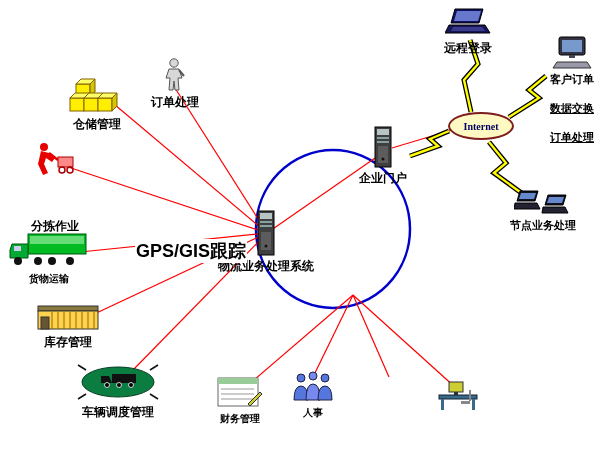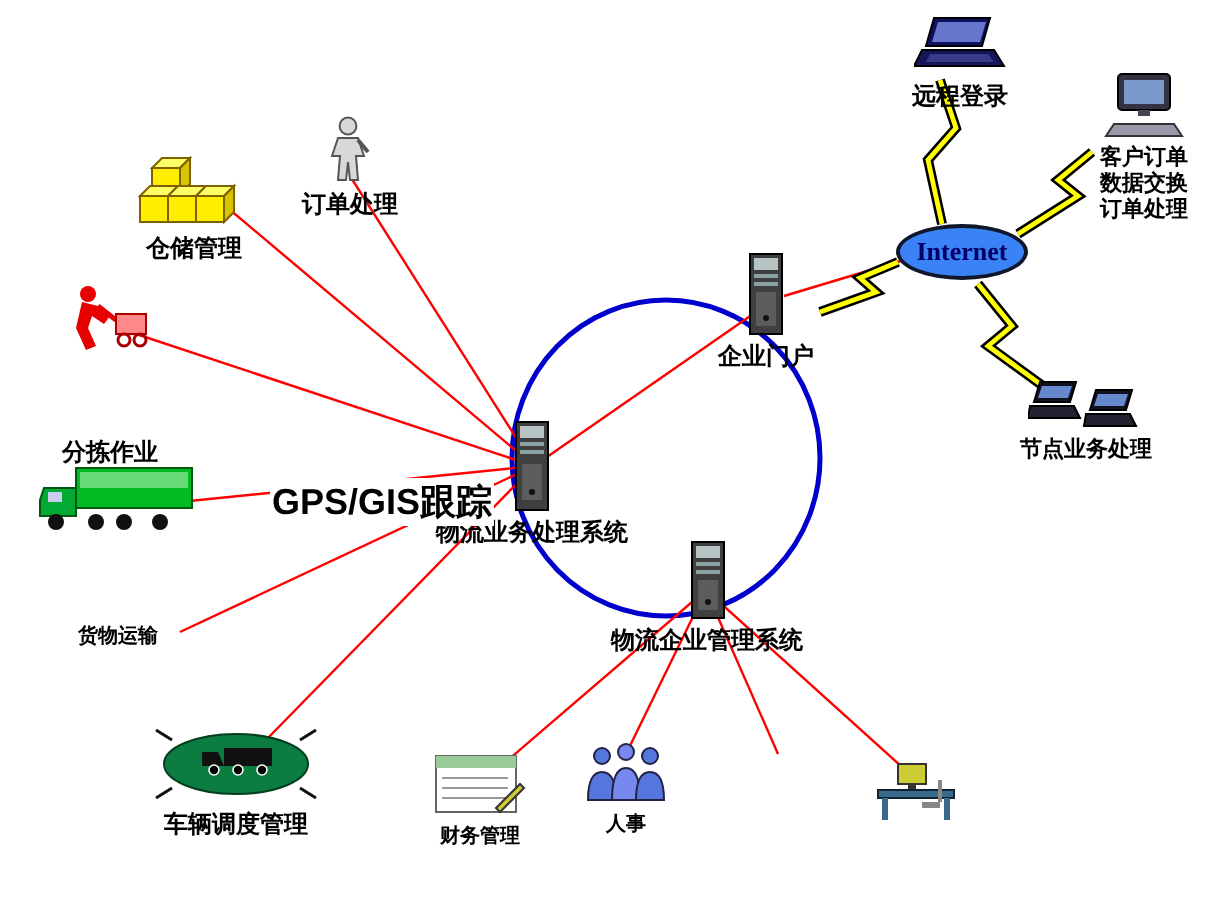--- a/index.html
+++ b/index.html
@@ -11,26 +11,26 @@
   }
   #wires { position:absolute; left:0; top:0; }
   .node { position:absolute; display:flex; flex-direction:column; align-items:center; }
   .ic { display:block; }
   .lbl {
     font-weight:bold; font-size:12px; color:#000;
     white-space:nowrap; margin-top:3px; text-align:center; line-height:1.2;
   }
   .lbl.sm { font-size:10px; }
   .lbl.md { font-size:11px; }
-  .lbl.tight { margin-top:0; }
+  .lbl.tight { margin-top:16px;text-decoration:underline; }
   .cloud {
     position:absolute; left:448px; top:112px; width:66px; height:28px;
-    background:#3b82f6; border:2px solid #0f172a; border-radius:50%;
+    background:#fef9c3; border:2px solid #7f1d1d; border-radius:50%;
     display:flex; align-items:center; justify-content:center;
-    font-family:"Liberation Serif", serif; font-weight:bold; font-size:13px; color:#000066;
+    font-family:"Liberation Serif", serif; font-weight:bold; font-size:10px; color:#000066;
   }
   .tag {
     position:absolute; font-weight:bold; font-size:18px; color:#000;
     background:#fff; padding:0 1px; white-space:nowrap;
   }
 </style>
 </head>
 <body>
 
 <div id="stage">
@@ -60,21 +60,21 @@
       <polyline points="489,142 506,163 494,173 527,197" stroke="#ffff00" stroke-width="2.4"></polyline>
       <polyline points="449,131 430,139 438,146 410,156" stroke="#000000" stroke-width="5"></polyline>
       <polyline points="449,131 430,139 438,146 410,156" stroke="#ffff00" stroke-width="2.4"></polyline>
     </g>
   </svg>
 
   <div class="cloud">
     <span>Internet</span>
   </div>
 
-  <div class="node" style="left:436px; top:8px; width:88px;">
+  <div class="node" style="left:424px; top:8px; width:88px;">
     <svg class="ic" width="46" height="30" viewBox="0 0 46 30">
       <polygon points="10,1 38,1 34,15 6,15" fill="#101060" stroke="#000"></polygon>
       <polygon points="12,3 36,3 33,13 9,13" fill="#6677cc"></polygon>
       <polygon points="4,17 40,17 45,25 0,25" fill="#15155a" stroke="#000"></polygon>
       <polygon points="8,19 37,19 40,23 6,23" fill="#3a3a8a"></polygon>
     </svg>
     <div class="lbl">远程登录</div>
   </div>
 
   <div class="node" style="left:532px; top:36px; width:80px;">
@@ -124,31 +124,20 @@
       <rect x="4" y="11" width="12" height="2" fill="#88a0a0"></rect>
       <rect x="4" y="15" width="12" height="2" fill="#88a0a0"></rect>
       <rect x="5" y="22" width="10" height="18" fill="#5c5c5c"></rect>
       <circle cx="10" cy="36" r="1.5" fill="#111"></circle>
     </svg>
     <div class="lbl">物流业务处理系统</div>
   </div>
 
   <div class="tag" style="left:135px; top:239px;">GPS/GIS跟踪</div>
 
-  <div class="node" style="left:296px; top:270px; width:115px;">
-    <svg class="ic" width="18" height="40" viewBox="0 0 18 40">
-      <rect x="1" y="1" width="16" height="38" fill="#3f3f3f" stroke="#000"></rect>
-      <rect x="3" y="3" width="12" height="6" fill="#b8c4c4"></rect>
-      <rect x="3" y="11" width="12" height="2" fill="#88a0a0"></rect>
-      <rect x="3" y="15" width="12" height="2" fill="#88a0a0"></rect>
-      <rect x="4" y="20" width="10" height="15" fill="#5c5c5c"></rect>
-      <circle cx="9" cy="31" r="1.5" fill="#111"></circle>
-    </svg>
-    <div class="lbl">物流企业管理系统</div>
-  </div>
 
   <div class="node" style="left:62px; top:76px; width:70px;">
     <svg class="ic" width="58" height="38" viewBox="0 0 58 38">
       <g stroke="#806000" stroke-width="1">
         <rect x="8" y="8" width="14" height="13" fill="#ffee00"></rect>
         <polygon points="8,8 13,3 27,3 22,8" fill="#ffff66"></polygon>
         <polygon points="22,8 27,3 27,16 22,21" fill="#d6c500"></polygon>
         <rect x="2" y="22" width="14" height="13" fill="#ffee00"></rect>
         <polygon points="2,22 7,17 21,17 16,22" fill="#ffff66"></polygon>
         <rect x="16" y="22" width="14" height="13" fill="#ffee00"></rect>
@@ -175,34 +164,52 @@
       <circle cx="13" cy="7" r="4" fill="#e80000"></circle>
       <path d="M10 11 l8 2 6 5 -3 4 -6 -4 -2 6 4 9 -5 2 -5 -11 3 -13 z" fill="#e80000"></path>
       <line x1="18" y1="13" x2="27" y2="20" stroke="#e80000" stroke-width="2.5"></line>
       <rect x="27" y="17" width="15" height="10" fill="#ff8888" stroke="#aa0000"></rect>
       <circle cx="31" cy="30" r="3" fill="none" stroke="#aa0000" stroke-width="1.5"></circle>
       <circle cx="39" cy="30" r="3" fill="none" stroke="#aa0000" stroke-width="1.5"></circle>
     </svg>
     <div class="lbl">分拣作业</div>
   </div>
 
-  <div class="node" style="left:15px; top:230px; width:88px;gap:40px;">
+  <div class="node" style="left:5px; top:230px; width:88px;">
     <svg class="ic" width="82" height="40" viewBox="0 0 82 40">
       <rect x="20" y="4" width="58" height="20" fill="#00bb22" stroke="#005511"></rect>
       <rect x="22" y="6" width="54" height="8" fill="#66dd77"></rect>
       <path d="M4 14 L20 14 L20 28 L2 28 L2 20 Z" fill="#00aa33" stroke="#005511"></path>
       <rect x="6" y="16" width="7" height="5" fill="#ccccee"></rect>
       <circle cx="10" cy="31" r="4" fill="#111"></circle>
       <circle cx="30" cy="31" r="4" fill="#111"></circle>
       <circle cx="44" cy="31" r="4" fill="#111"></circle>
       <circle cx="62" cy="31" r="4" fill="#111"></circle>
     </svg>
     <div class="lbl sm">货物运输</div>
   </div>
 
+  <div class="node" style="left:30px; top:304px; width:76px;">
+    <svg class="ic" width="64" height="28" viewBox="0 0 64 28">
+      <rect x="2" y="2" width="60" height="5" fill="#8a7a40" stroke="#333"></rect>
+      <rect x="2" y="7" width="60" height="18" fill="#ffd34d" stroke="#333"></rect>
+      <g stroke="#996600" stroke-width="1">
+        <line x1="16" y1="8" x2="16" y2="25"></line>
+          <line x1="22" y1="8" x2="22" y2="25"></line>
+        <line x1="28" y1="8" x2="28" y2="25"></line>
+          <line x1="34" y1="8" x2="34" y2="25"></line>
+        <line x1="40" y1="8" x2="40" y2="25"></line>
+          <line x1="46" y1="8" x2="46" y2="25"></line>
+        <line x1="52" y1="8" x2="52" y2="25"></line>
+          <line x1="58" y1="8" x2="58" y2="25"></line>
+      </g>
+      <rect x="5" y="13" width="8" height="12" fill="#665533" stroke="#333"></rect>
+    </svg>
+    <div class="lbl">库存管理</div>
+  </div>
 
   <div class="node" style="left:62px; top:362px; width:112px;">
     <svg class="ic" width="84" height="40" viewBox="0 0 84 40">
       <ellipse cx="42" cy="20" rx="36" ry="15" fill="#0b7d40" stroke="#063d20"></ellipse>
       <path d="M25 14 L33 14 L36 21 L25 21 Z" fill="#111"></path>
       <rect x="36" y="12" width="24" height="9" fill="#111"></rect>
       <circle cx="31" cy="23" r="2.5" fill="#000" stroke="#fff" stroke-width="0.8"></circle>
       <circle cx="43" cy="23" r="2.5" fill="#000" stroke="#fff" stroke-width="0.8"></circle>
       <circle cx="55" cy="23" r="2.5" fill="#000" stroke="#fff" stroke-width="0.8"></circle>
       <g stroke="#111" stroke-width="1.5">

